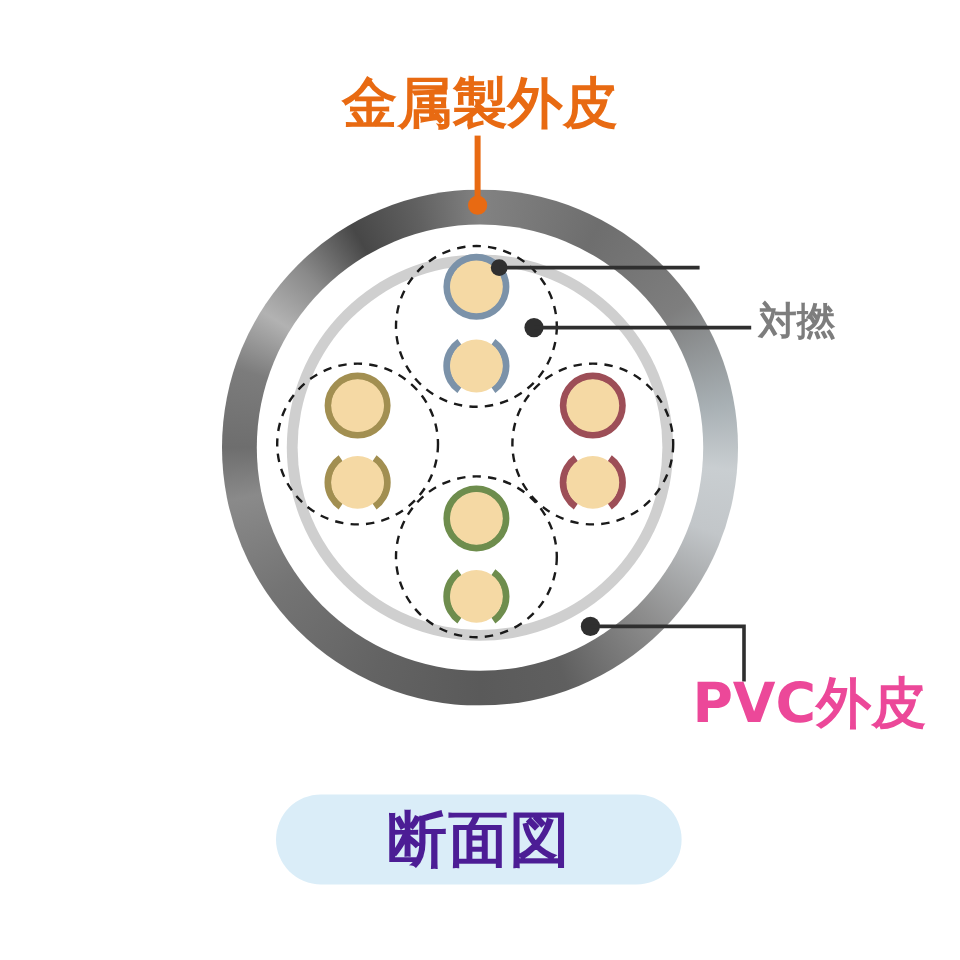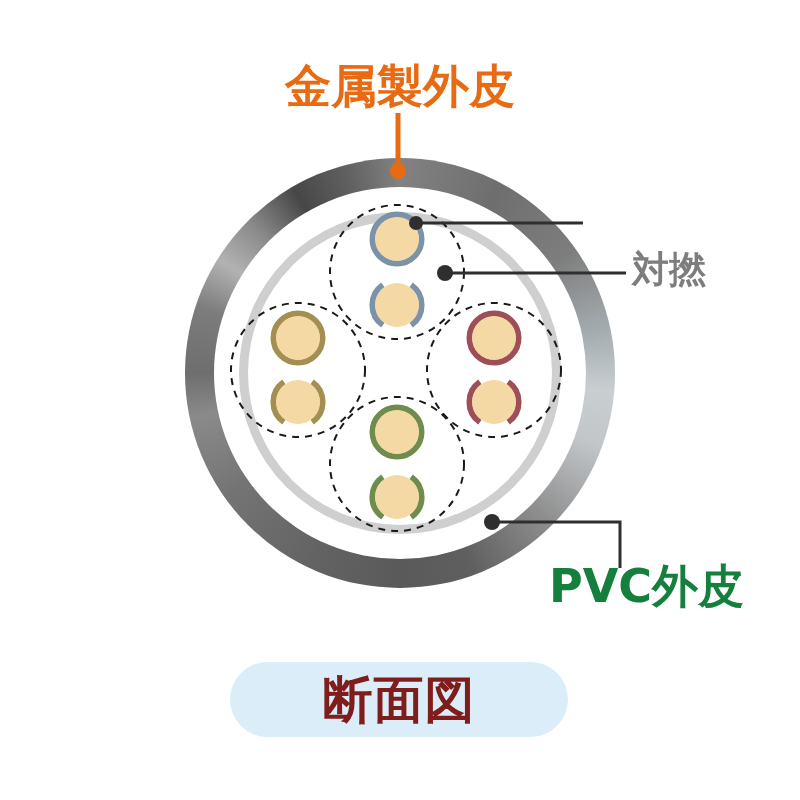--- a/index.html
+++ b/index.html
@@ -35,29 +35,29 @@
   .ring     { fill:none; stroke-width:6; }
   .core     { stroke:none; }
   .pairzone { fill:none; stroke-width:2; stroke-dasharray:7 6; }
   .pointer  { fill:none; stroke-width:3; }
   .pointer-orange { fill:none; stroke-width:5; }
 
   
   .callout { font-weight:700; white-space:nowrap; line-height:1; }
   #label-metal     { left:50%; top:63px; transform:translateX(-50%); font-size:46px; color:#e86a12; }
   #label-insulator { left:587px; top:200px; font-size:46px; color:#7d7d7d; }
-  #label-twist     { left:632px; top:251px; font-size:37px; color:#7d7d7d; }
-  #label-pvc       { left:549px; top:563px; font-size:46px; color:#15803d; }
+  #label-twist     { left:632px; top:251px; font-size:32px; color:#7d7d7d; }
+  #label-pvc       { left:577px; top:563px; font-size:46px; color:#ec4899; }
 
   
   #title-pill {
     left:230px; top:662px; width:338px; height:75px; border-radius:38px;
     background:#daedf8; display:flex; align-items:center; justify-content:center;
   }
-  #title-text { font-size:50px; font-weight:700; color:#7f1d1d; letter-spacing:1px; line-height:1; }
+  #title-text { font-size:50px; font-weight:700; color:#4c1d95; letter-spacing:1px; line-height:1; }
 </style>
 </head>
 <body>
 
 <div id="canvas">
 
   <div id="metal-ring" class="abs"></div>
   <div id="pvc-ring" class="abs"></div>
   <div id="liner-ring" class="abs"></div>
   <div id="interior" class="abs"></div>

